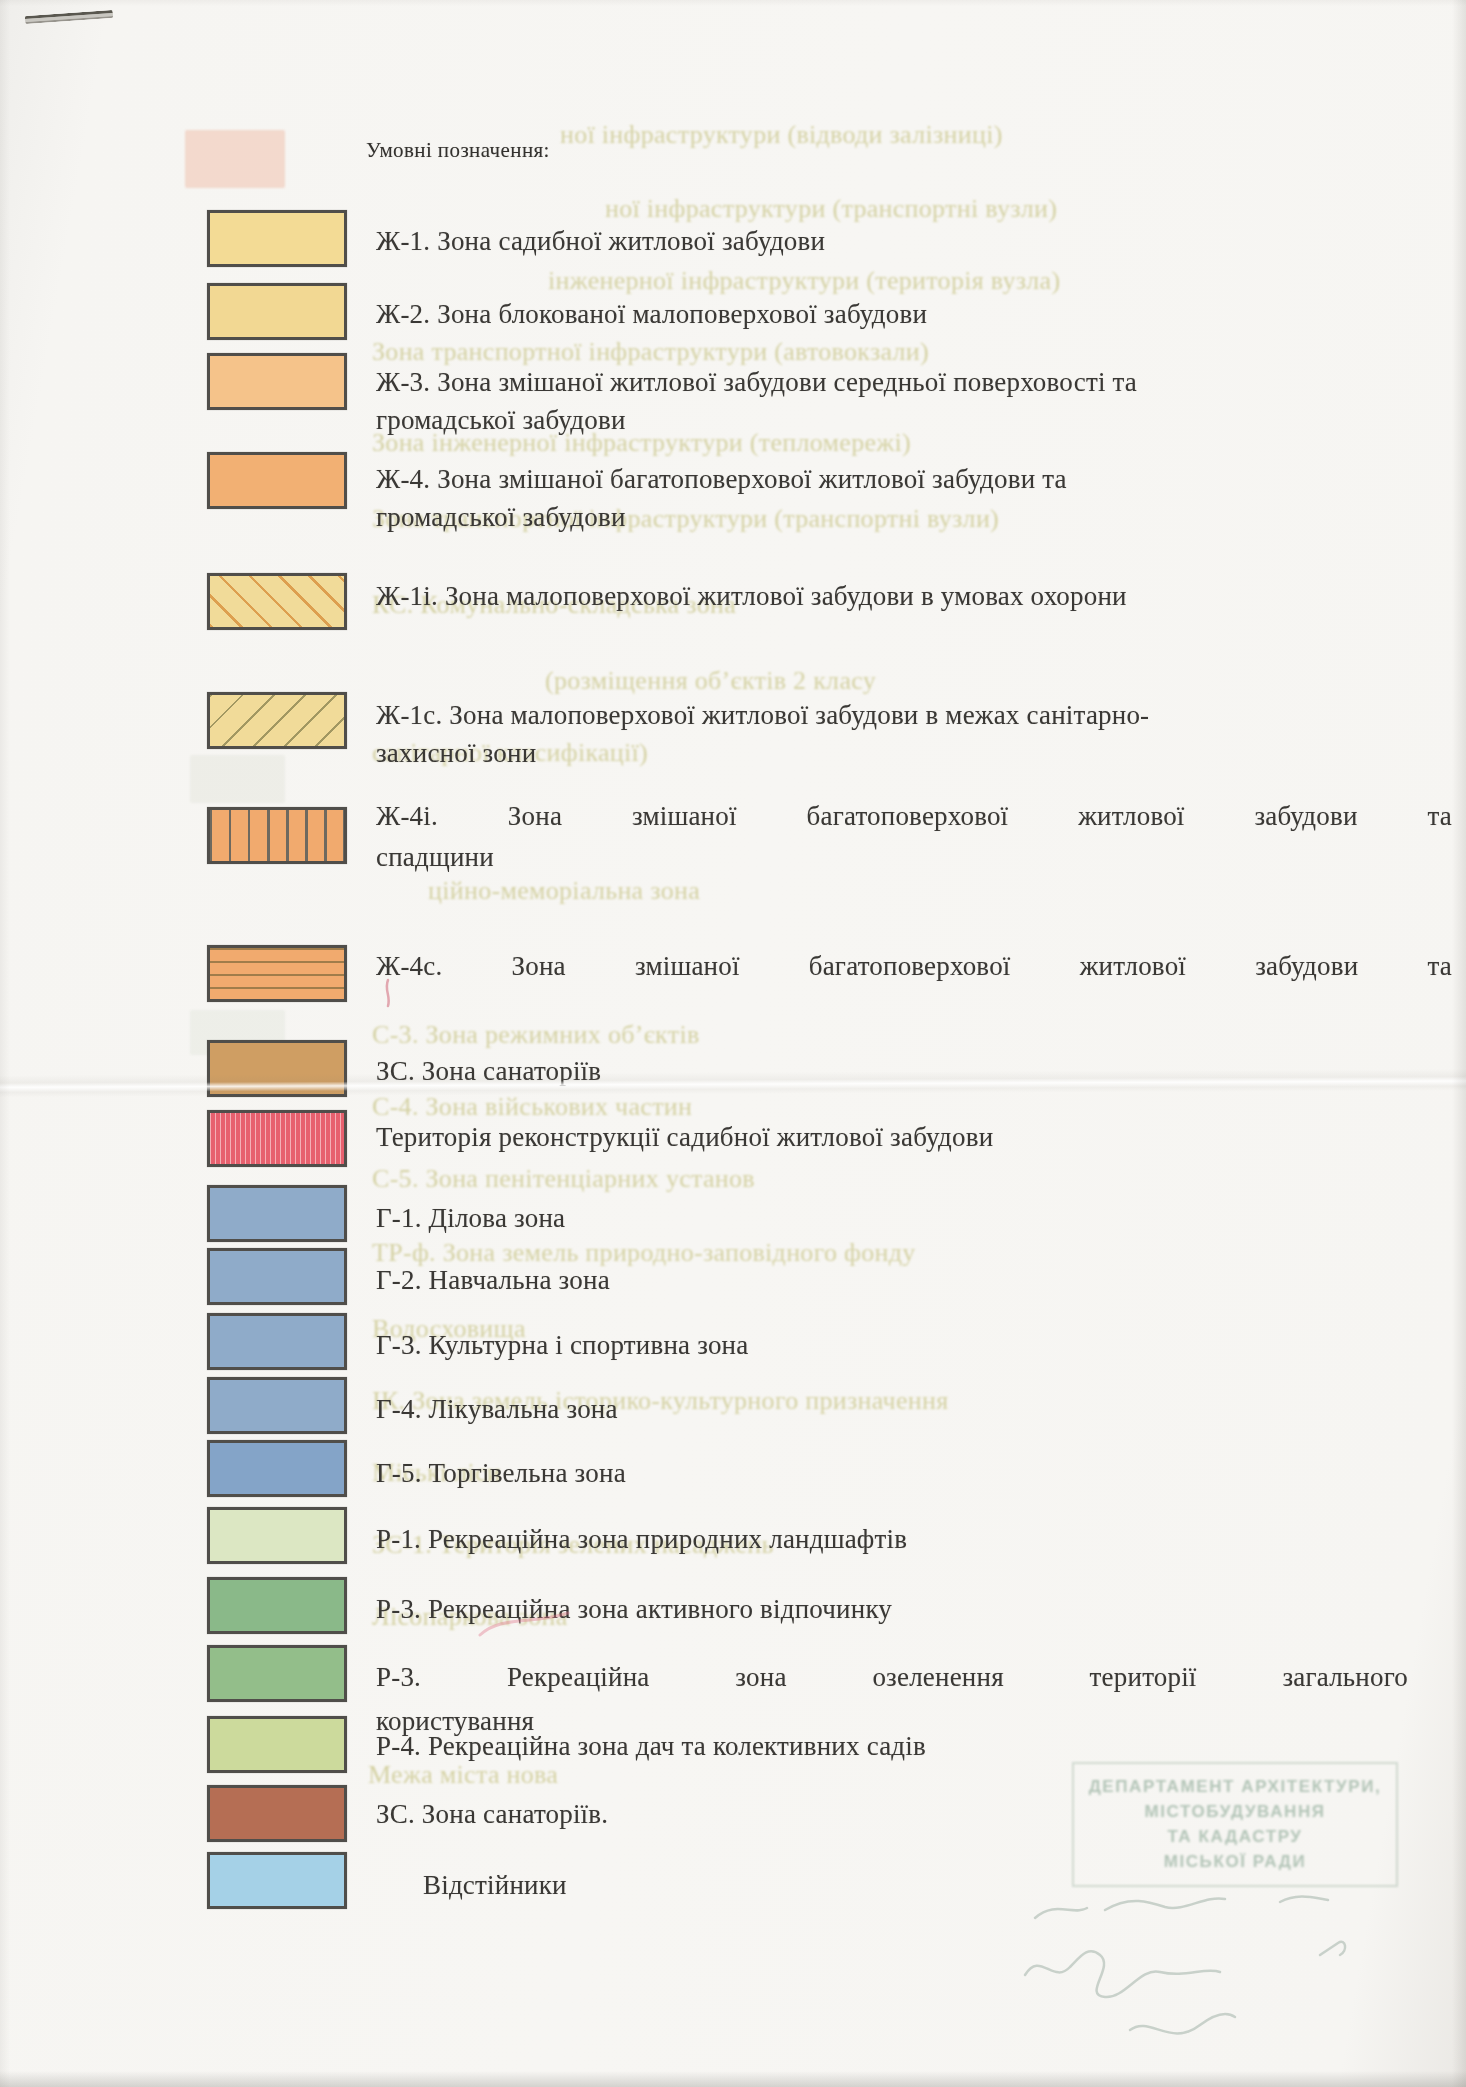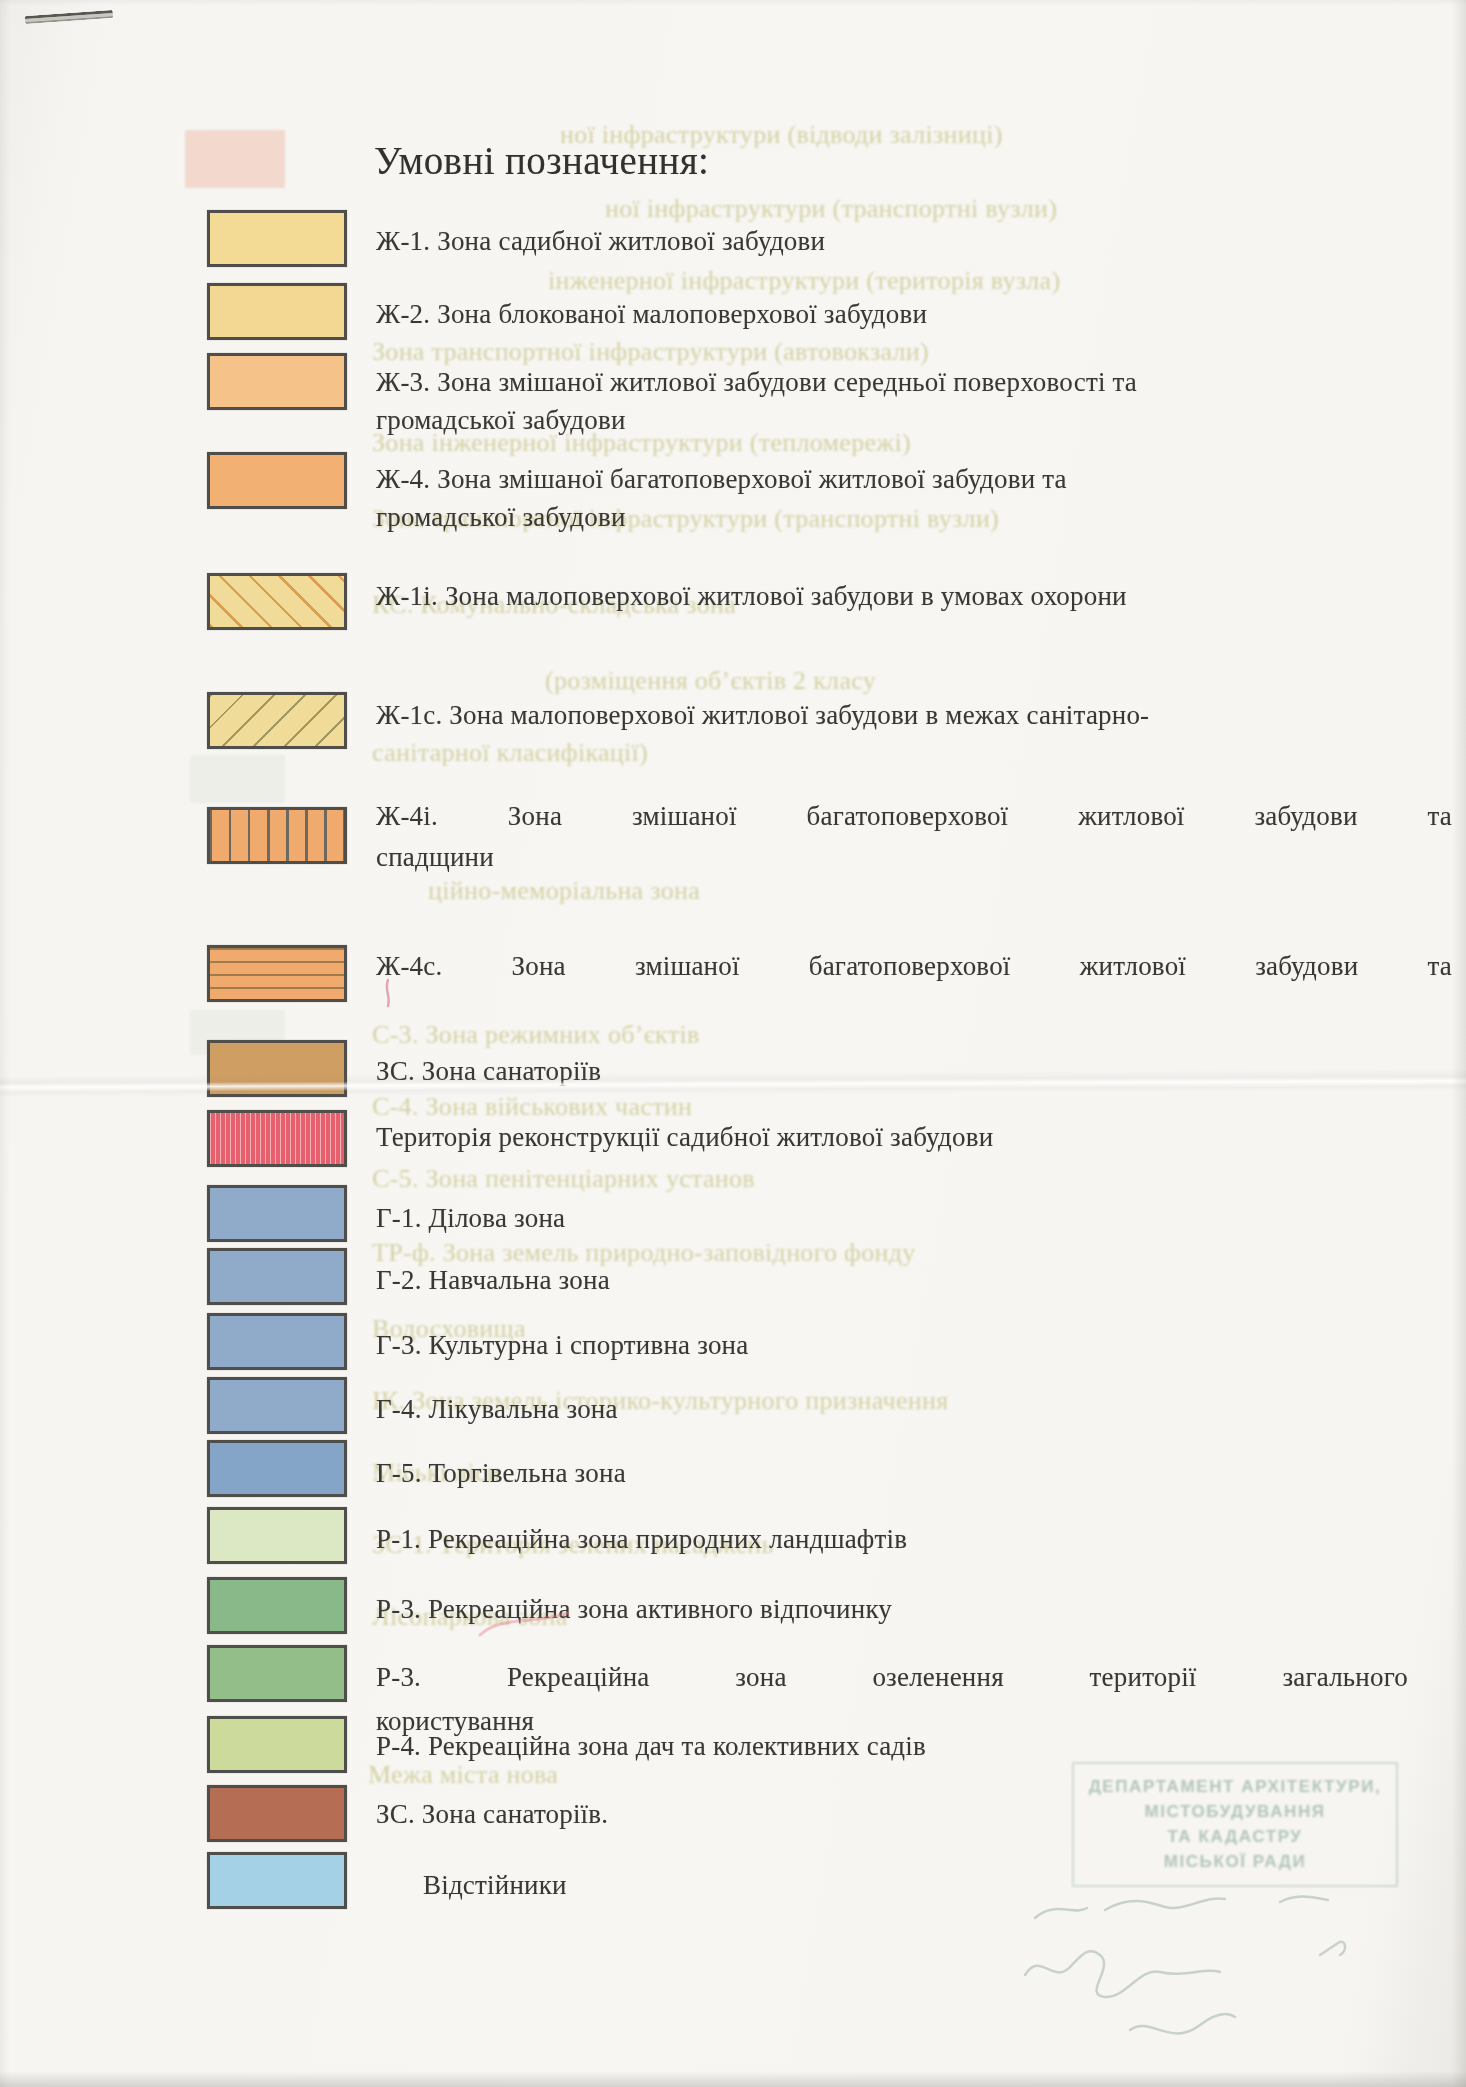--- a/index.html
+++ b/index.html
@@ -8,22 +8,22 @@
     background:linear-gradient(100deg,#efeeeb 0%,#f6f5f2 6%,#f7f6f3 50%,#f6f5f2 93%,#eae8e4 100%);
     font-family:"Liberation Serif", serif;
   }
   .staple{
     position:absolute;left:25px;top:13px;width:88px;height:3px;
     transform:rotate(-4deg);
     border-top:3px solid #59574f;border-bottom:2px solid #97948d;
     border-radius:2px;background:#c9c7c1;
   }
   .title{
-    position:absolute;left:374px;top:138px;margin:0;
-    font-size:39px;font-weight:normal;color:#33312e;letter-spacing:.4px;
+    position:absolute;left:366px;top:138px;margin:0;
+    font-size:21px;font-weight:normal;color:#33312e;letter-spacing:.4px;
     text-shadow:0 0 1px rgba(60,58,52,.25);white-space:nowrap;text-align:center;
   }
   .swatch{
     position:absolute;left:207px;width:140px;height:57px;
     border:3px solid #504e4a;box-sizing:border-box;
     box-shadow:0 0 1px rgba(70,68,62,.4);
   }
   .row-text{
     position:absolute;left:376px;color:#3a3835;font-size:27px;
     letter-spacing:.2px;text-shadow:0 0 1px rgba(60,58,52,.22);
@@ -109,20 +109,21 @@
         <div class="ln">Ж-4. Зона змішаної багатоповерхової житлової забудови та</div>
         <div class="ln">громадської забудови</div>
       </div>
       <div class="swatch" style="top: 573px; background-color: rgb(241, 219, 153); background-image: repeating-linear-gradient(45deg, rgb(221, 159, 79) 0px, rgb(221, 159, 79) 2.5px, transparent 2.5px, transparent 21px);"></div>
       <div class="row-text" style="top: 577px; line-height: 38px;">
         <div class="ln">Ж-1і. Зона малоповерхової житлової забудови в умовах охорони</div>
       </div>
       <div class="swatch" style="top: 692px; background-color: rgb(241, 219, 153); background-image: repeating-linear-gradient(135deg, rgba(148, 140, 88, 0.85) 0px, rgba(148, 140, 88, 0.85) 2px, transparent 2px, transparent 22px);"></div>
       <div class="row-text" style="top: 696px; line-height: 38px;">
         <div class="ln">Ж-1с. Зона малоповерхової житлової забудови в межах санітарно-</div>
+        <div class="ln">захисної зони</div>
       </div>
       <div class="swatch" style="top: 807px; background-color: rgb(241, 170, 110); background-image: repeating-linear-gradient(90deg, rgb(110, 105, 95) 0px, rgb(110, 105, 95) 2.5px, transparent 2.5px, transparent 19px);"></div>
       <div class="row-text" style="top: 796px; line-height: 41px;">
         <div class="ln just" style="width: 1076px;">Ж-4і. Зона змішаної багатоповерхової житлової забудови та</div>
         <div class="ln">спадщини</div>
       </div>
       <div class="swatch" style="top: 945px; background-color: rgb(241, 170, 110); background-image: repeating-linear-gradient(rgb(160, 124, 74) 0px, rgb(160, 124, 74) 2px, transparent 2px, transparent 13px);"></div>
       <div class="row-text" style="top: 946px; line-height: 40px;">
         <div class="ln just" style="width: 1076px;">Ж-4с. Зона змішаної багатоповерхової житлової забудови та</div>
       </div>

